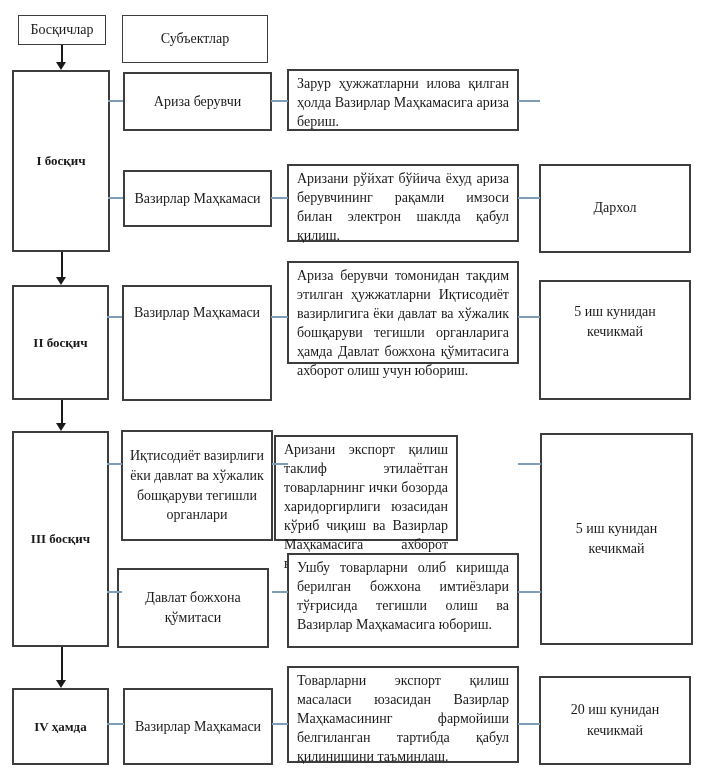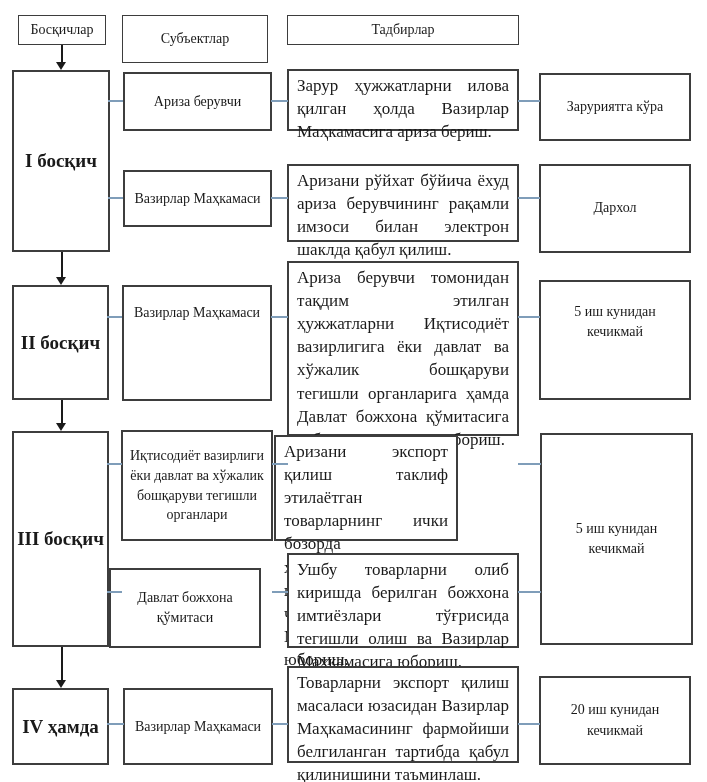--- a/index.html
+++ b/index.html
@@ -25,41 +25,41 @@
     align-items: center;
     justify-content: center;
   }
   .hdr {
     border-width: 1.5px;
     font-size: 14px;
     text-align: center;
   }
   .stage {
     font-weight: bold;
-    font-size: 19px;
+    font-size: 13px;
     text-align: left;
   }
   .subj {
     font-size: 14px;
     text-align: center;
     line-height: 1.4;
     padding: 2px 6px;
   }
   .subj.top-align {
     align-items: flex-start;
     padding-top: 16px;
   }
   .act {
     align-items: flex-start;
     justify-content: flex-start;
     padding: 3px 8px;
   }
   .act p {
     margin: 0;
-    font-size: 17px;
+    font-size: 14px;
     line-height: 1.36;
     text-align: justify;
     text-align-last: left;
     width: 100%;
   }
   .dl {
     font-size: 14px;
     text-align: center;
     line-height: 1.45;
     padding: 2px 8px;
@@ -91,23 +91,20 @@
 <body>
 
 <div class="canvas">
 
   <div class="box hdr" style="left:18px;top:15px;width:88px;height:30px">
     <span>Босқичлар</span>
   </div>
   <div class="box hdr" style="left:122px;top:15px;width:146px;height:48px">
     <span>Субъектлар</span>
   </div>
-  <div class="box hdr" style="left:287px;top:15px;width:232px;height:30px">
-    <span>Тадбирлар</span>
-  </div>
 
   <div class="box stage" style="left:12px;top:70px;width:98px;height:182px">
     <span>I босқич</span>
   </div>
   <div class="box stage" style="left:12px;top:285px;width:97px;height:115px">
     <span>II босқич</span>
   </div>
   <div class="box stage" style="left:12px;top:431px;width:97px;height:216px">
     <span>III босқич</span>
   </div>
@@ -120,49 +117,46 @@
   </div>
   <div class="box subj" style="left:123px;top:170px;width:149px;height:57px">
     <span>Вазирлар Маҳкамаси</span>
   </div>
   <div class="box subj top-align" style="left:122px;top:285px;width:150px;height:116px">
     <span>Вазирлар Маҳкамаси</span>
   </div>
   <div class="box subj" style="left:121px;top:430px;width:152px;height:111px">
     <span>Иқтисодиёт вазирлиги ёки давлат ва хўжалик бошқаруви тегишли органлари</span>
   </div>
-  <div class="box subj" style="left:109px;top:568px;width:152px;height:80px">
+  <div class="box subj" style="left:117px;top:568px;width:152px;height:80px">
     <span>Давлат божхона қўмитаси</span>
   </div>
   <div class="box subj" style="left:123px;top:688px;width:150px;height:77px">
     <span>Вазирлар Маҳкамаси</span>
   </div>
 
   <div class="box act" style="left:287px;top:69px;width:232px;height:62px">
     <p>Зарур ҳужжатларни илова қилган ҳолда Вазирлар Маҳкамасига ариза бериш.</p>
   </div>
   <div class="box act" style="left:287px;top:164px;width:232px;height:78px">
     <p>Аризани рўйхат бўйича ёхуд ариза берувчининг рақамли имзоси билан электрон шаклда қабул қилиш.</p>
   </div>
-  <div class="box act" style="left:287px;top:261px;width:232px;height:175px">
+  <div class="box act" style="left:287px;top:261px;width:232px;height:103px">
     <p>Ариза берувчи томонидан тақдим этилган ҳужжатларни Иқтисодиёт вазирлигига ёки давлат ва хўжалик бошқаруви тегишли органларига ҳамда Давлат божхона қўмитасига ахборот олиш учун юбориш.</p>
   </div>
   <div class="box act" style="left:274px;top:435px;width:184px;height:106px">
     <p>Аризани экспорт қилиш таклиф этилаётган товарларнинг ички бозорда харидоргирлиги юзасидан кўриб чиқиш ва Вазирлар Маҳкамасига ахборот юбориш.</p>
   </div>
   <div class="box act" style="left:287px;top:553px;width:232px;height:95px">
     <p>Ушбу товарларни олиб киришда берилган божхона имтиёзлари тўғрисида тегишли олиш ва Вазирлар Маҳкамасига юбориш.</p>
   </div>
   <div class="box act" style="left:287px;top:666px;width:232px;height:97px">
     <p>Товарларни экспорт қилиш масаласи юзасидан Вазирлар Маҳкамасининг фармойиши белгиланган тартибда қабул қилинишини таъминлаш.</p>
   </div>
 
-  <div class="box dl" style="left:539px;top:73px;width:152px;height:68px">
-    <span>Заруриятга кўра</span>
-  </div>
   <div class="box dl" style="left:539px;top:164px;width:152px;height:89px">
     <span>Дархол</span>
   </div>
   <div class="box dl top-align" style="left:539px;top:280px;width:152px;height:120px">
     <span>5 иш кунидан кечикмай</span>
   </div>
   <div class="box dl" style="left:540px;top:433px;width:153px;height:212px">
     <span>5 иш кунидан кечикмай</span>
   </div>
   <div class="box dl" style="left:539px;top:676px;width:152px;height:89px">

